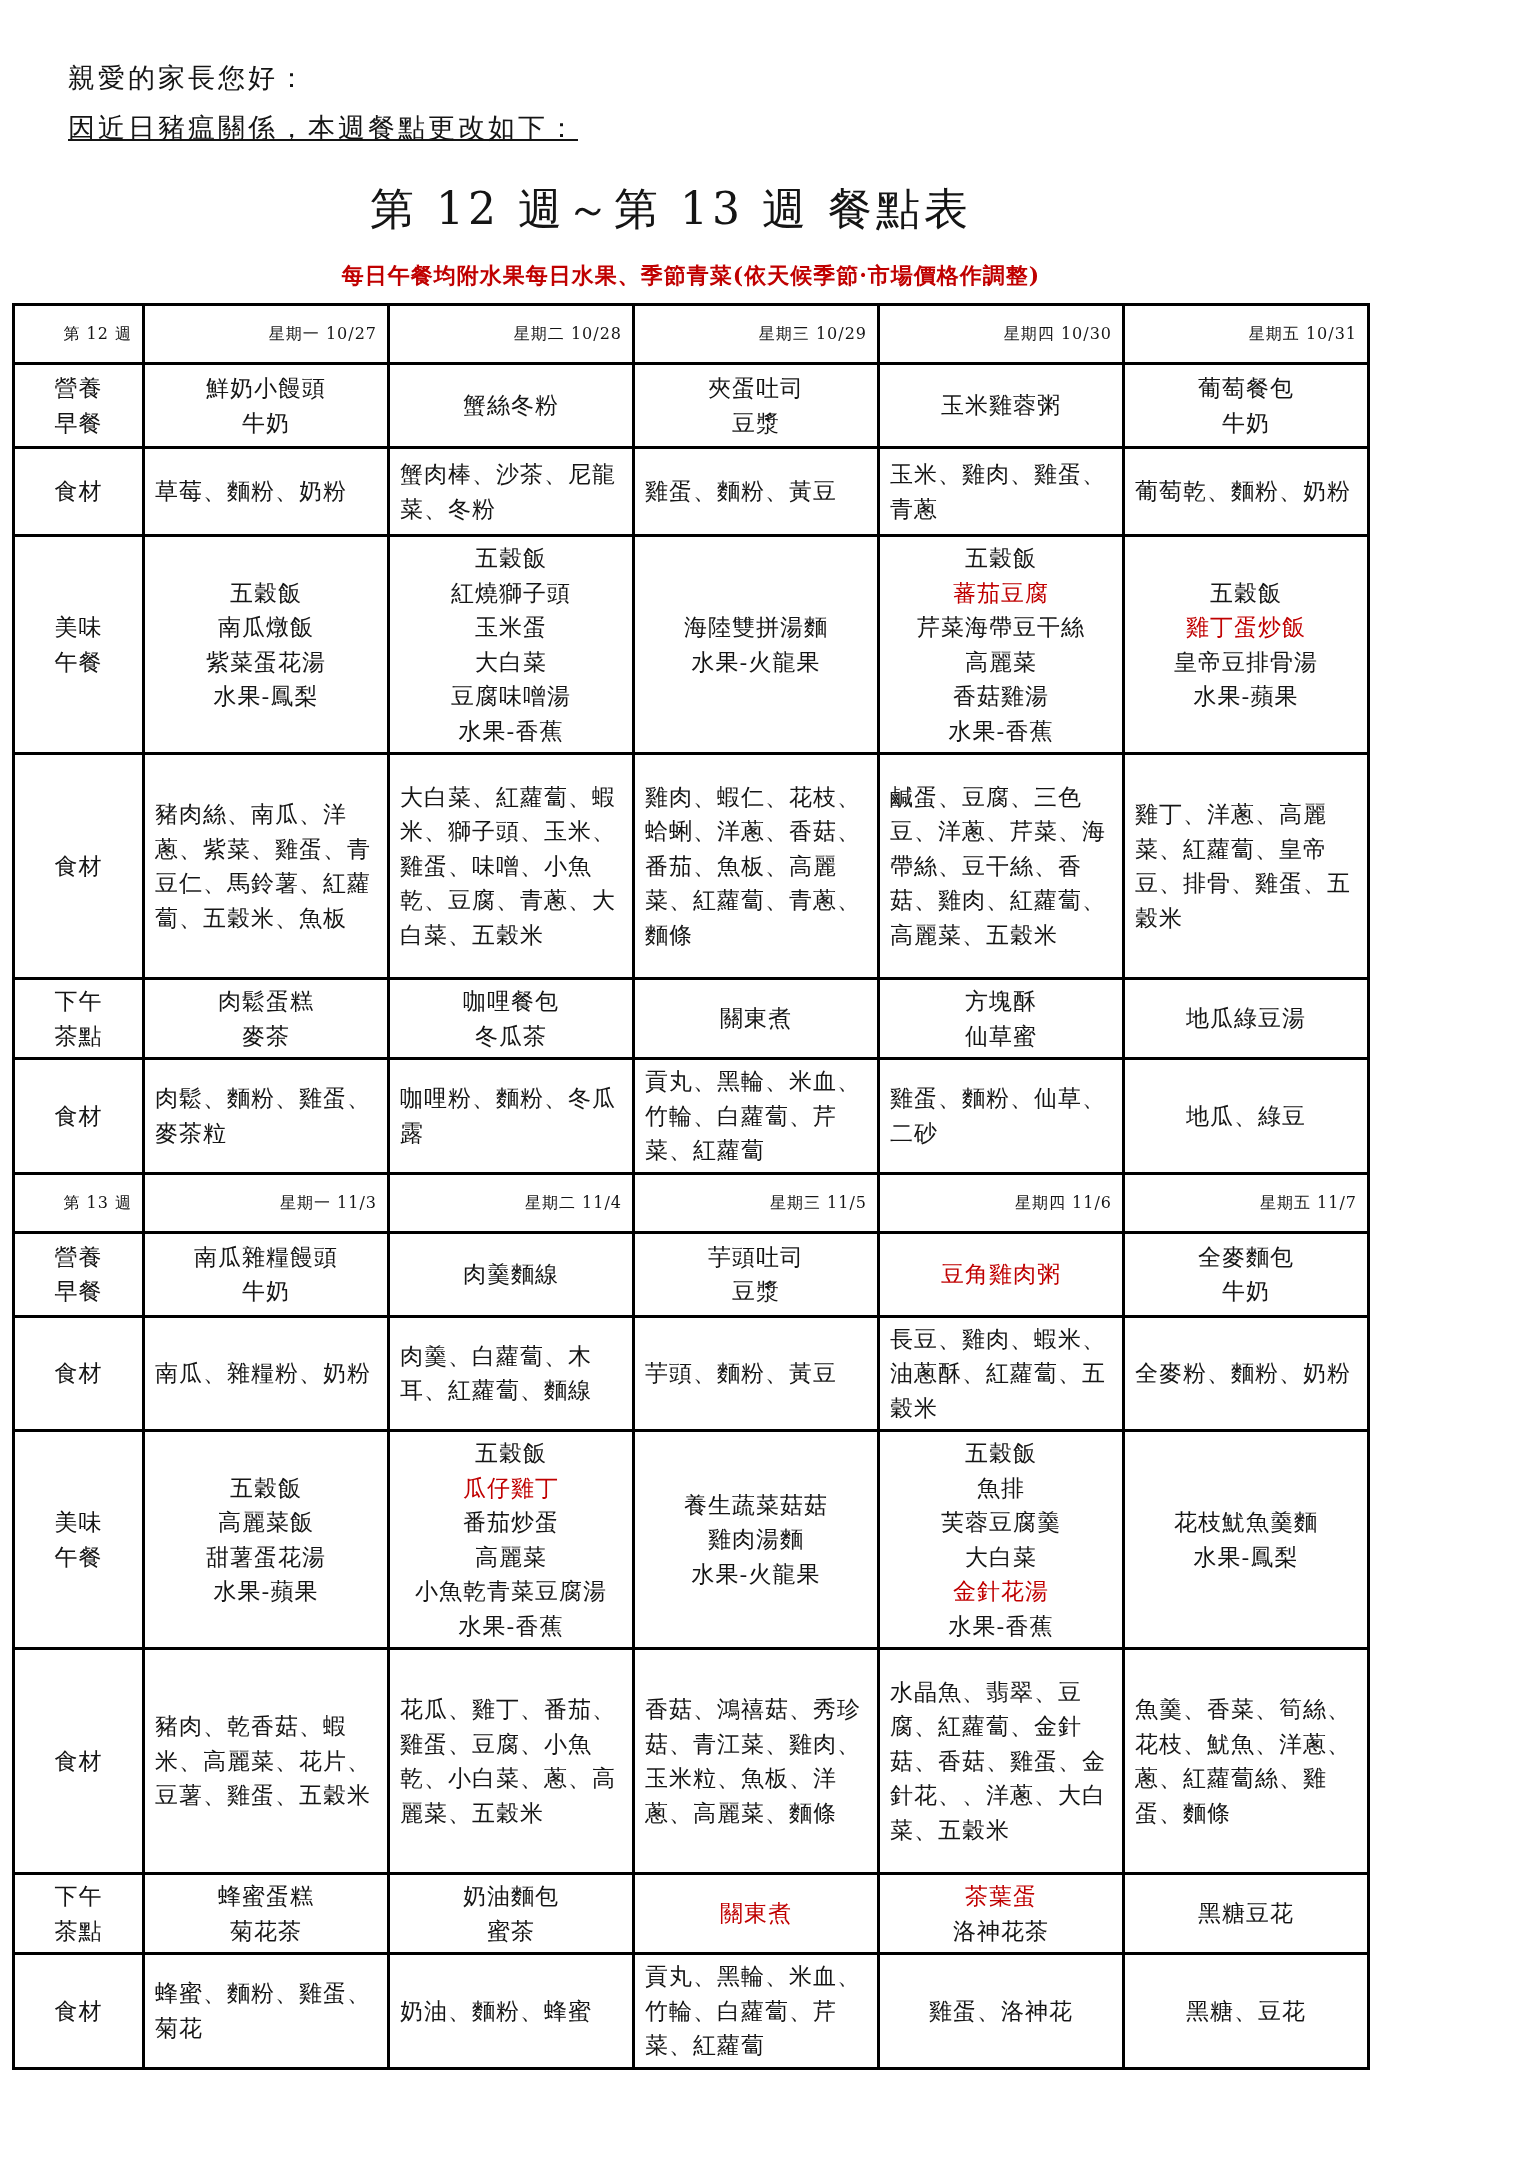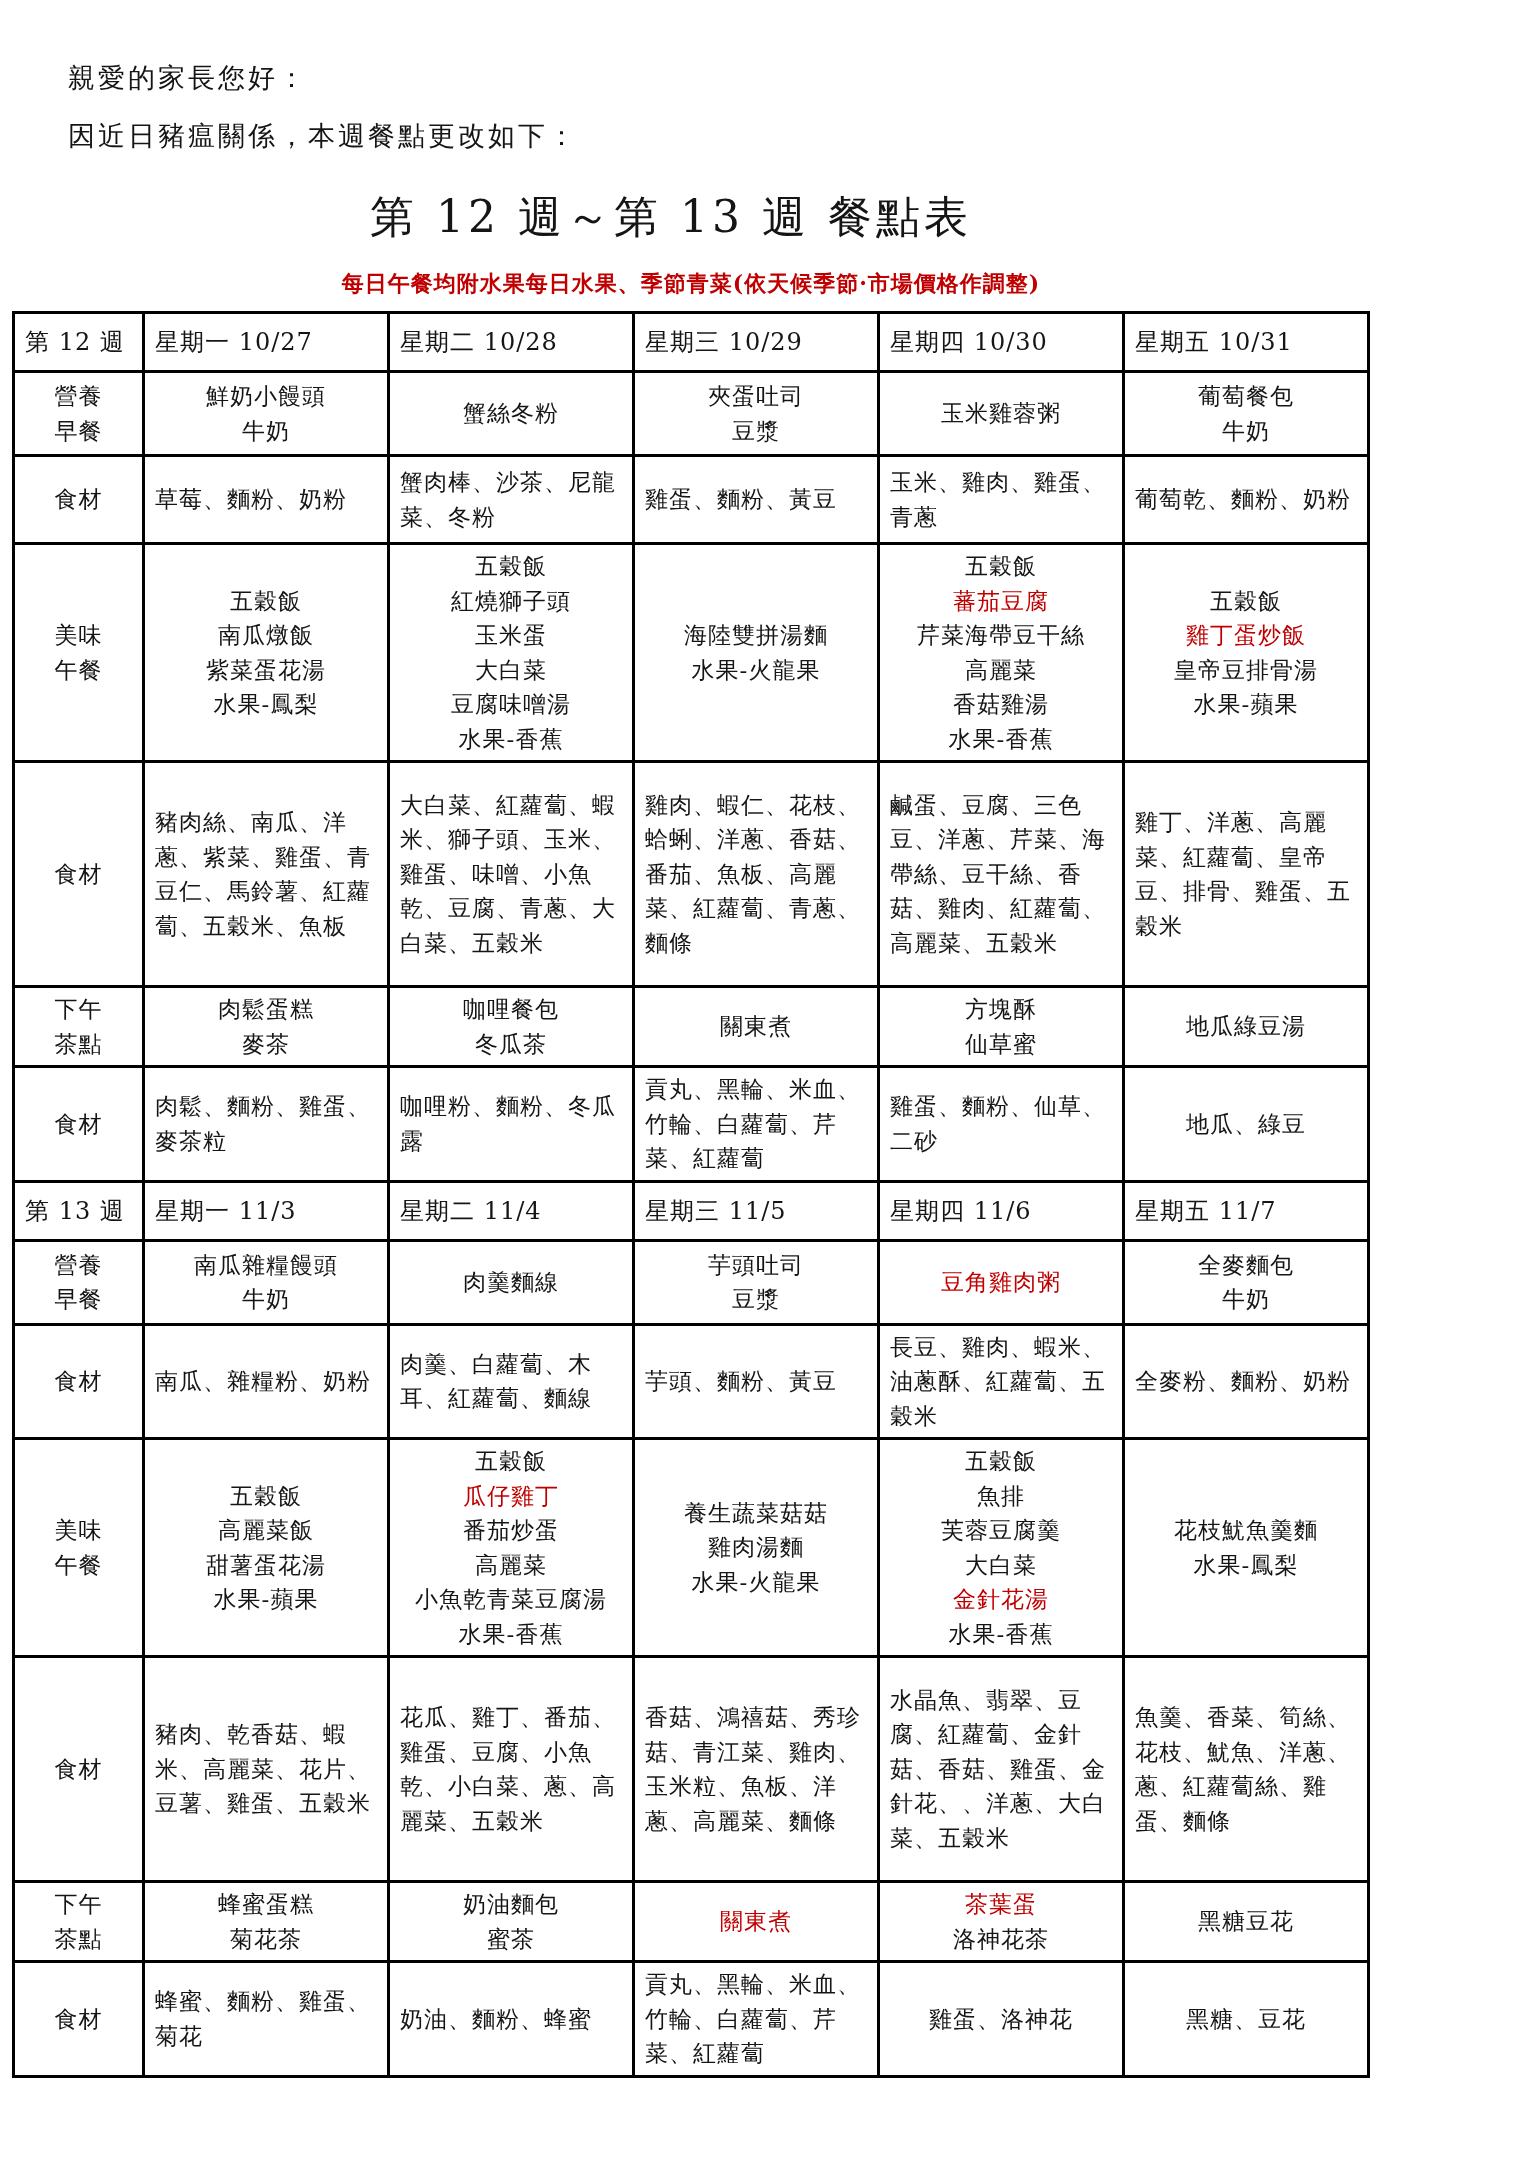--- a/index.html
+++ b/index.html
@@ -4,41 +4,41 @@
 <style>
   html,body{margin:0;padding:0;}
   body{
     width:1527px;height:2160px;background:#ffffff;
     font-family:"DejaVu Serif","Liberation Serif",serif;
     color:#151515;
   }
   .page{position:relative;width:1382px;height:2160px;overflow:hidden;}
   .greeting{margin-left:68px;font-size:27px;letter-spacing:3px;}
   .greeting.first{padding-top:60px;}
-  .greeting.second{margin-top:22px;}
+  .greeting.second{margin-top:14px;text-decoration:underline;}
   .title{
     text-align:center;font-size:44px;font-weight:500;letter-spacing:4px;
     margin:34px 40px 22px 0;
   }
   .subtitle{
     text-align:center;font-weight:700;font-size:22px;letter-spacing:1px;
     margin:0 0 12px 0;
   }
   table.menu-table{
     border-collapse:collapse;table-layout:fixed;
     width:1357px;margin:0 auto;
   }
   table.menu-table td{
     border:3px solid #000;
     padding:4px 10px;
     vertical-align:middle;
     font-size:23px;line-height:1.5;letter-spacing:1px;
     word-break:break-all;
   }
-  tr.k-header td{height:48px;text-align:left;font-size:24px;}
+  tr.k-header td{height:48px;text-align:right;font-size:16px;}
   td.label-cell{text-align:center;font-size:24px;padding:4px 2px;}
   td.ac{text-align:center;}
   td.al{text-align:left;}
   td.small{font-size:19px;line-height:1.65;}
   tr.k-breakfast{height:84px;margin-top:44px;}
   tr.k-ing-breakfast{height:88px;}
   tr.k-lunch{height:215px;}
   tr.k-ing-lunch{height:225px;}
   tr.k-snack{height:78px;}
   tr.k-ing-snack{height:94px;}

